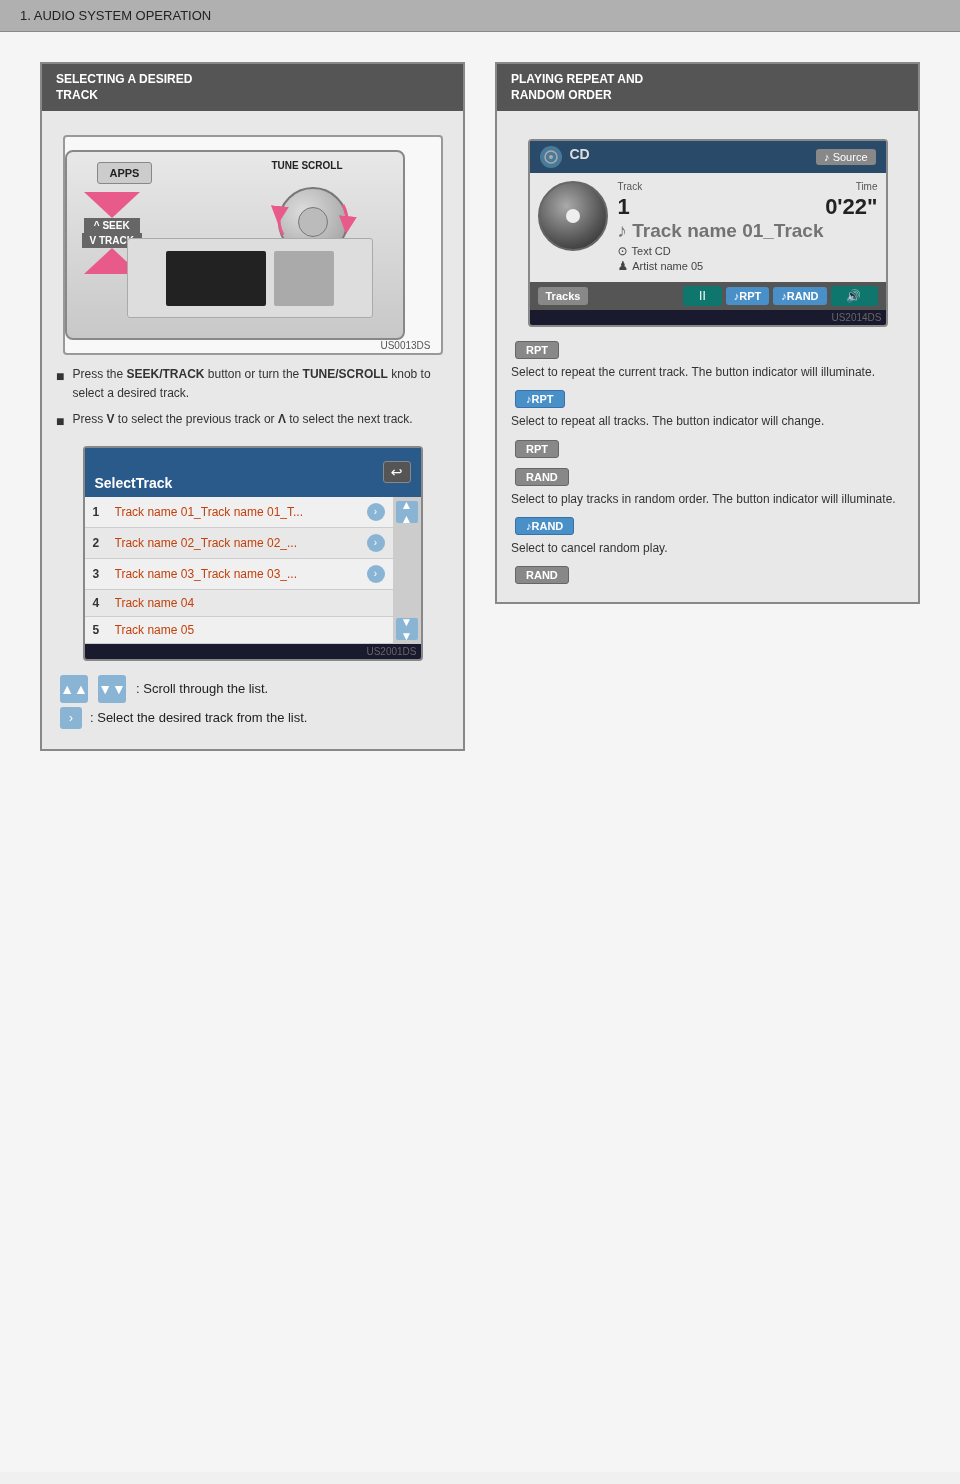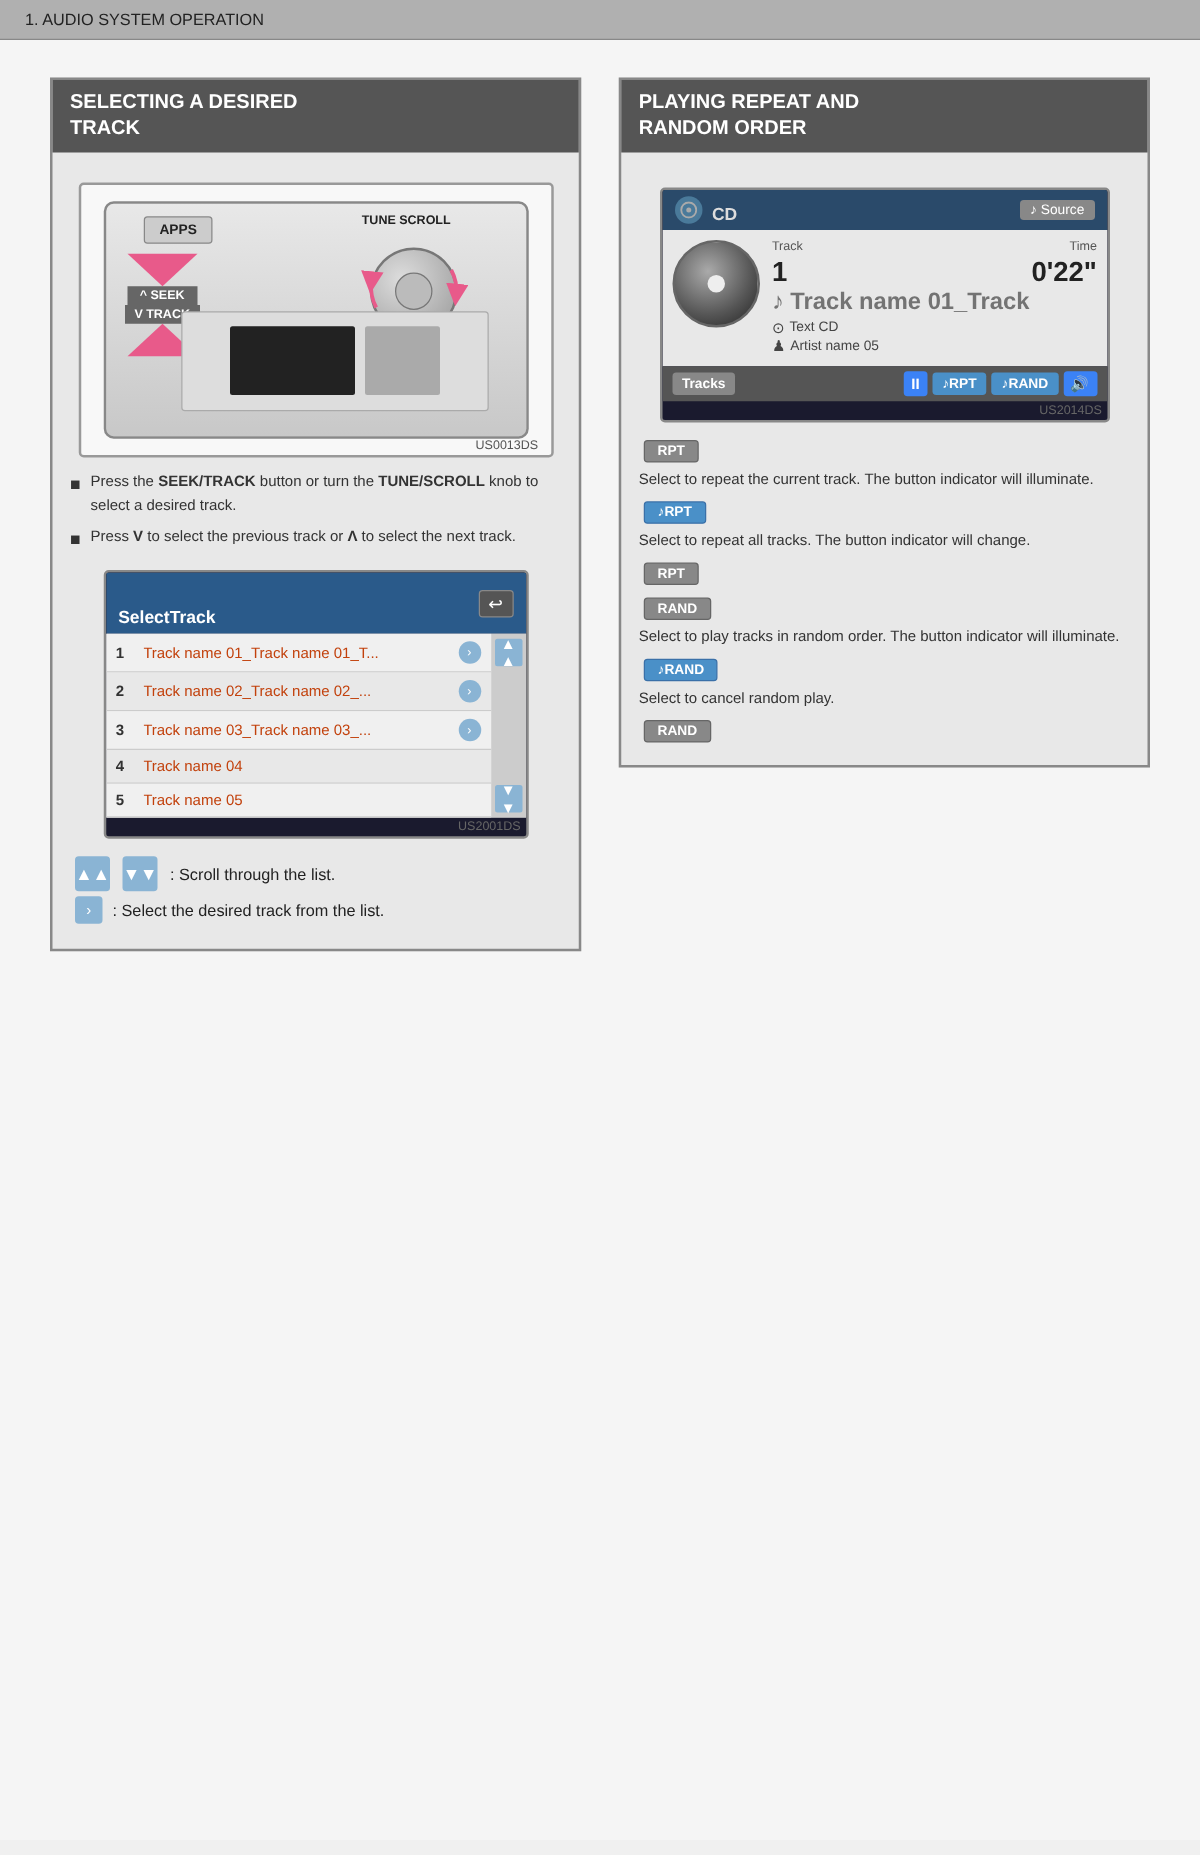--- a/index.html
+++ b/index.html
@@ -41,42 +41,41 @@
     .section-box {
       border: 2px solid #888;
       background: #e8e8e8;
       margin-bottom: 20px;
     }
 
     .section-title {
       background: #555;
       color: #fff;
       padding: 8px 14px;
-      font-size: 16px;
+      font-size: 12px;
       font-weight: bold;
       line-height: 1.3;
     }
 
     .section-body {
       padding: 14px;
     }
 
     
     .controller-img {
       border: 2px solid #999;
       background: #f8f8f8;
       border-radius: 4px;
       width: 380px;
       height: 220px;
       margin: 10px auto;
       position: relative;
       overflow: hidden;
       display: flex;
       align-items: center;
-      justify-content: center;
     }
 
     
     .apps-btn {
       position: absolute;
       top: 10px;
       left: 30px;
       background: #ccc;
       border: 1px solid #888;
       border-radius: 3px;
@@ -292,21 +291,21 @@
     .cd-header {
       background: #2a4a6a;
       display: flex;
       align-items: center;
       justify-content: space-between;
       padding: 5px 10px;
     }
 
     .cd-icons {
       display: flex;
-      align-items: flex-end;
+      align-items: flex-start;
       gap: 8px;
     }
 
     .cd-icon-circle {
       width: 22px;
       height: 22px;
       border-radius: 50%;
       background: #4a7a9a;
       display: flex;
       align-items: center;
@@ -425,26 +424,25 @@
       background: #4a90c8;
     }
 
     .ctrl-btn.active-rand {
       background: #4a90c8;
     }
 
     .ctrl-spacer { flex: 1; }
 
     .ctrl-icon-btn {
-      background: #3b82f6;
+      background: #0f766e;
       color: #fff;
       border-radius: 3px;
-      padding: 3px 6px;
+      padding: 3px 16px;
       font-size: 12px;
-      font-weight: bold;
     }
 
     
     .rpt-rand-row {
       display: flex;
       align-items: center;
       gap: 14px;
       margin: 8px 0 4px 4px;
     }
 

